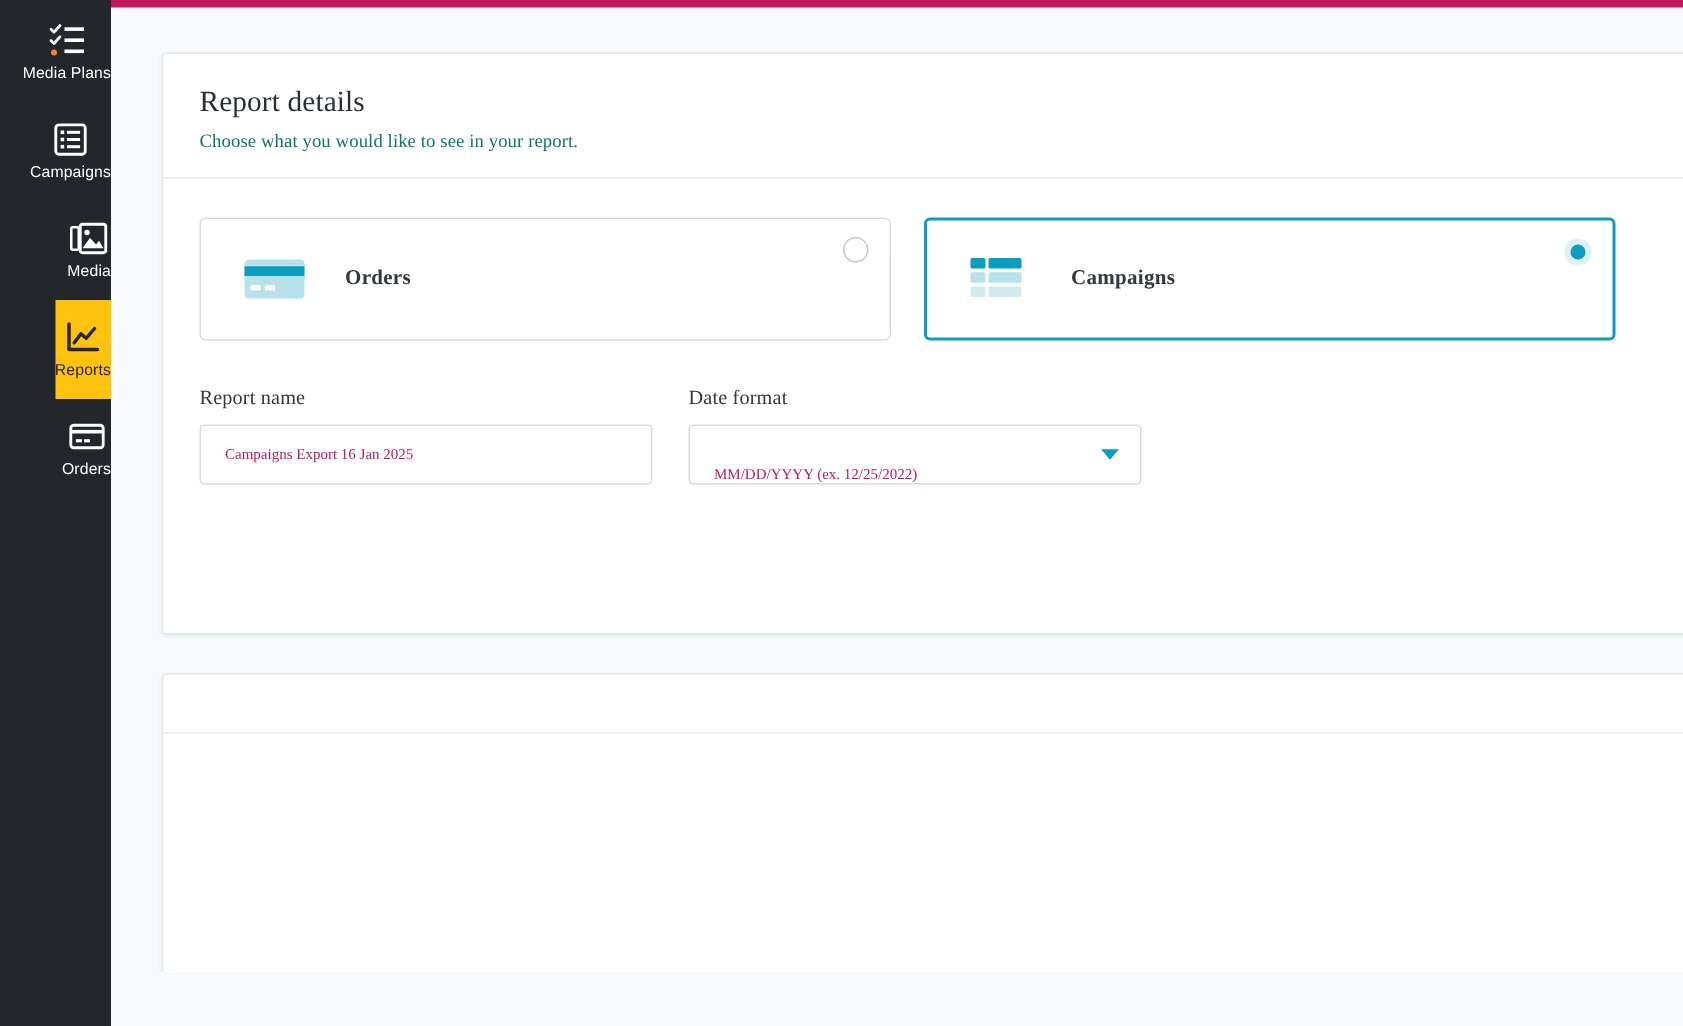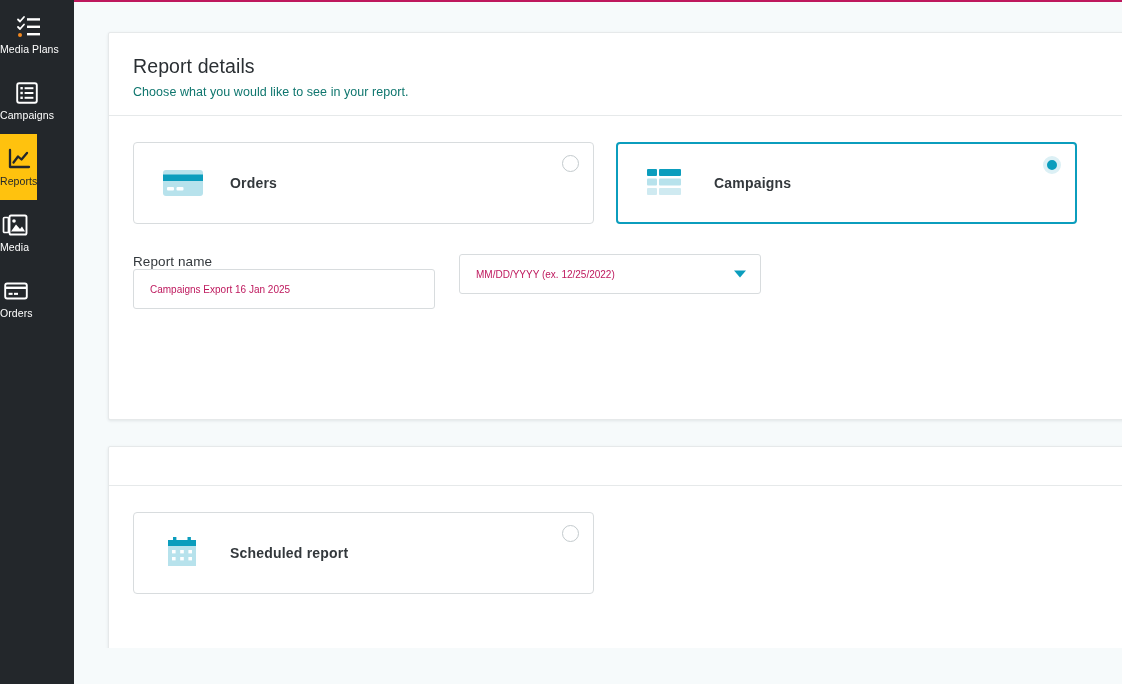--- a/index.html
+++ b/index.html
@@ -10,43 +10,44 @@
     background: #f6fafb;
   }
   .app { position: relative; width: 1122px; height: 684px; display: flex; }
 
   
   .sidebar {
     width: 74px; height: 684px;
     background: #23272b;
     flex: 0 0 74px;
     display: flex; flex-direction: column;
-    align-items: flex-start;
+    align-items: flex-end;
     padding-top: 2px;
   }
   .nav-item {
     height: 66px;
     display: flex; flex-direction: column;
     align-items: center; justify-content: center;
     gap: 5px;
     color: #ffffff;
     cursor: pointer;
     user-select: none;
   }
   .nav-item.active { background: #FFC20E; color: #23272b; }
   .nav-label { font-size: 10.5px; line-height: 11px; letter-spacing: .1px; }
   .nav-icon { width: 26px; height: 24px; display: block; }
 
   
   .main {
     flex: 1 1 auto; height: 648px;
     background: #f6fafb;
-    border-top: 2px solid #be185d;
+    border-top: 5px solid #be185d;
     overflow: hidden;
     position: relative;
+    font-family: Liberation Serif, serif;
   }
   .panel {
     position: absolute;
     left: 34px; right: -20px;
     background: #ffffff;
     border: 1px solid #e6e9ea;
     border-radius: 2px;
     box-shadow: 0 1px 3px rgba(40,50,60,.10);
   }
   #panel-report { top: 30px; height: 388px; }
@@ -85,31 +86,31 @@
     border: 4px solid #dcf0f5;
     background: #0b9dbd;
     width: 18px; height: 18px;
   }
 
   
   .form-row { display: flex; gap: 24px; margin-top: 30px; }
   .field { display: flex; flex-direction: column; }
   .f-name { width: 302px; }
   .f-date { width: 302px; }
-  .field-label { font-size: 13.5px; color: #33383c; margin-bottom: 0; letter-spacing: .1px; }
+  .field-label { font-size: 13.5px; color: #33383c; margin-bottom: 10px; letter-spacing: .1px; }
   .input-box {
     height: 40px;
     border: 1px solid #d8dcde; border-radius: 3px;
     background: #fff;
     display: flex; align-items: center;
     padding: 0 14px 0 16px;
     font-size: 10px; color: #be185d;
     position: relative;
   }
-  .select-box { padding-right: 38px; }
+  .select-box { padding-right: 38px; align-items: flex-end; }
   .chev {
     position: absolute; right: 14px; top: 50%;
     transform: translateY(-50%);
     width: 0; height: 0;
     border-left: 6px solid transparent;
     border-right: 6px solid transparent;
     border-top: 7px solid #0b9dbd;
   }
 </style>
 </head>
@@ -141,40 +142,40 @@
           <rect x="6.4" y="10.8" width="2.4" height="2.4" fill="#fff"></rect>
           <rect x="6.4" y="15.6" width="2.4" height="2.4" fill="#fff"></rect>
           <rect x="10.6" y="6.2" width="8.8" height="2" fill="#fff"></rect>
           <rect x="10.6" y="11" width="8.8" height="2" fill="#fff"></rect>
           <rect x="10.6" y="15.8" width="8.8" height="2" fill="#fff"></rect>
         </svg>
       </span>
       <span class="nav-label">Campaigns</span>
     </div>
 
-    <div class="nav-item active">
-      <span class="nav-icon">
-        <svg viewBox="0 0 26 24" width="26" height="24">
-          <path d="M4 3 L4 20 L23 20" fill="none" stroke="#23272b" stroke-width="2.3" stroke-linecap="round" stroke-linejoin="round"></path>
-          <path d="M7.5 15.5 L12 9.5 L15.5 12.5 L21 6" fill="none" stroke="#23272b" stroke-width="2.3" stroke-linecap="round" stroke-linejoin="round"></path>
-        </svg>
-      </span>
-      <span class="nav-label">Reports</span>
-    </div>
-
     <div class="nav-item">
       <span class="nav-icon">
         <svg viewBox="0 0 26 24" width="26" height="24">
           <rect x="1.5" y="4.5" width="5" height="15" rx="1" fill="none" stroke="#fff" stroke-width="1.7"></rect>
           <rect x="7.5" y="2.5" width="17" height="19" rx="1.6" fill="none" stroke="#fff" stroke-width="1.9"></rect>
           <circle cx="12" cy="8" r="1.8" fill="#fff"></circle>
           <path d="M9 18.5 L14 11.5 L18 16 L20 13.5 L23 18.5 Z" fill="#fff"></path>
         </svg>
       </span>
       <span class="nav-label">Media</span>
+    </div>
+
+    <div class="nav-item active">
+      <span class="nav-icon">
+        <svg viewBox="0 0 26 24" width="26" height="24">
+          <path d="M4 3 L4 20 L23 20" fill="none" stroke="#23272b" stroke-width="2.3" stroke-linecap="round" stroke-linejoin="round"></path>
+          <path d="M7.5 15.5 L12 9.5 L15.5 12.5 L21 6" fill="none" stroke="#23272b" stroke-width="2.3" stroke-linecap="round" stroke-linejoin="round"></path>
+        </svg>
+      </span>
+      <span class="nav-label">Reports</span>
     </div>
 
     <div class="nav-item">
       <span class="nav-icon">
         <svg viewBox="0 0 26 24" width="26" height="24">
           <rect x="2.2" y="4.5" width="21.6" height="15" rx="2" fill="none" stroke="#fff" stroke-width="1.9"></rect>
           <rect x="2.2" y="7.6" width="21.6" height="2.4" fill="#fff"></rect>
           <rect x="5.6" y="13.8" width="4" height="2.1" fill="#fff"></rect>
           <rect x="11" y="13.8" width="4" height="2.1" fill="#fff"></rect>
         </svg>
@@ -223,53 +224,36 @@
           </div>
         </div>
 
         <div class="form-row">
           <div class="field f-name">
             <label class="field-label">Report name</label>
             <div class="input-box" placeholder="Report name">Campaigns Export 16 Jan 2025</div>
           </div>
 
           <div class="field f-date">
+            <label class="field-label">Date format</label>
             <div class="input-box select-box">
               <span>MM/DD/YYYY (ex. 12/25/2022)</span>
               <span class="chev"></span>
             </div>
           </div>
         </div>
       </div>
     </section>
 
     <section class="panel" id="panel-export">
       <div class="panel-head">
       </div>
 
       <div class="panel-body">
         <div class="card-row">
 
 
-          <div class="opt-card">
-            <span class="opt-icon">
-              <svg viewBox="0 0 42 34" width="42" height="34">
-                <rect x="6" y="4" width="28" height="6" fill="#0b9dbd"></rect>
-                <rect x="11" y="1" width="3.4" height="5" fill="#0b9dbd"></rect>
-                <rect x="25.5" y="1" width="3.4" height="5" fill="#0b9dbd"></rect>
-                <rect x="6" y="10" width="28" height="20" fill="#b7e2ec"></rect>
-                <rect x="10" y="14" width="3.6" height="3.4" fill="#ffffff"></rect>
-                <rect x="18.2" y="14" width="3.6" height="3.4" fill="#ffffff"></rect>
-                <rect x="26.4" y="14" width="3.6" height="3.4" fill="#ffffff"></rect>
-                <rect x="10" y="21" width="3.6" height="3.4" fill="#ffffff"></rect>
-                <rect x="18.2" y="21" width="3.6" height="3.4" fill="#ffffff"></rect>
-                <rect x="26.4" y="21" width="3.6" height="3.4" fill="#ffffff"></rect>
-              </svg>
-            </span>
-            <span class="opt-label">Scheduled report</span>
-            <span class="radio"></span>
-          </div>
         </div>
       </div>
     </section>
 
   </main>
 </div>
 
 </body></html>

